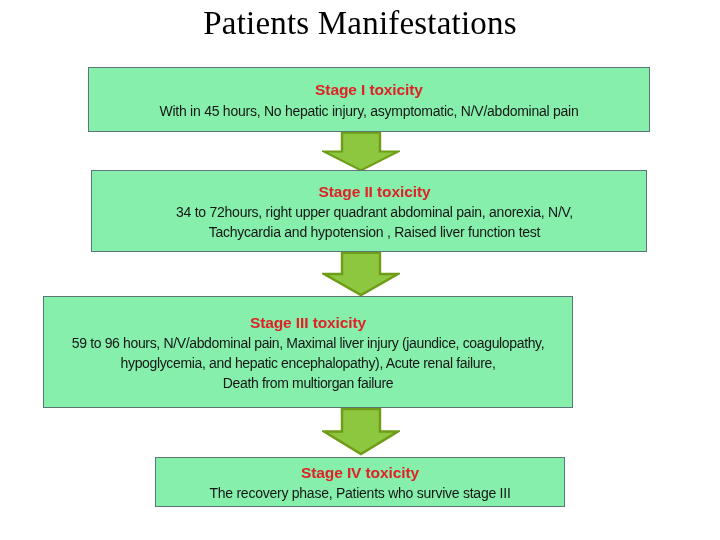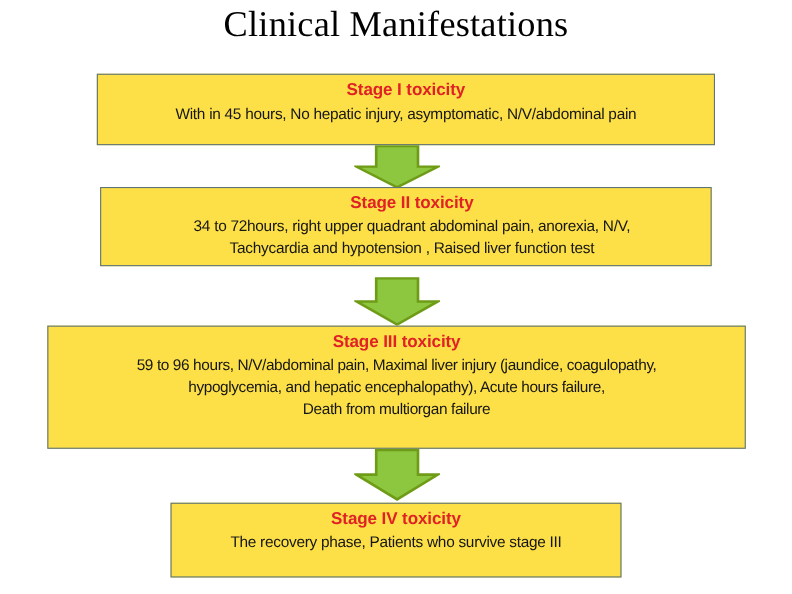--- a/index.html
+++ b/index.html
@@ -28,26 +28,26 @@
     line-height: 42px;
     color: #000000;
     letter-spacing: 0.2px;
     white-space: nowrap;
   }
 
   
   .stage-box {
     position: absolute;
     box-sizing: border-box;
-    background: #fde047;
+    background: #86efac;
     border: 1px solid #5d7478;
     display: flex;
     flex-direction: column;
     align-items: center;
-    justify-content: flex-start;
+    justify-content: center;
     padding: 3px 6px;
   }
   .stage-heading {
     color: #e02226;
     font-weight: bold;
     font-size: 15.5px;
     line-height: 21px;
     letter-spacing: -0.1px;
     text-align: center;
     white-space: nowrap;
@@ -56,23 +56,23 @@
     color: #161616;
     font-size: 14px;
     line-height: 20px;
     text-align: center;
     letter-spacing: -0.25px;
     white-space: nowrap;
   }
 
   
   #box-stage-1 { left: 88px;  top: 67px;  width: 562px; height: 65px; }
-  #box-stage-2 { left: 91px;  top: 170px; width: 556px; height: 72px; padding-left: 17px; }
-  #box-stage-3 { left: 43px;  top: 296px; width: 635px; height: 112px; }
-  #box-stage-4 { left: 155px; top: 457px; width: 410px; height: 68px; }
+  #box-stage-2 { left: 91px;  top: 170px; width: 556px; height: 82px; padding-left: 17px; }
+  #box-stage-3 { left: 43px;  top: 296px; width: 530px; height: 112px; }
+  #box-stage-4 { left: 155px; top: 457px; width: 410px; height: 50px; }
 
   
   #box-stage-1 .stage-heading { margin-bottom: 1px; }
   #box-stage-3 .stage-body    { letter-spacing: -0.35px; }
 
   
   .arrow-down {
     position: absolute;
     width: 78px;
     height: 47px;
@@ -84,21 +84,21 @@
   #arrow-3 { left: 322px; top: 408px; }
 
   
   #arrow-1 { height: 40px; }
   #arrow-2 { height: 45px; }
   #arrow-3 { height: 48px; }
 </style>
 </head>
 <body>
 
-<div class="slide-title">Clinical Manifestations</div>
+<div class="slide-title">Patients Manifestations</div>
 
 <div class="stage-box" id="box-stage-1">
   <div class="stage-heading">Stage I toxicity</div>
   <div class="stage-body">With in 45 hours, No hepatic injury, asymptomatic, N/V/abdominal pain</div>
 </div>
 
 <div class="arrow-down" id="arrow-1">
   <svg viewBox="0 0 78 47" preserveAspectRatio="none">
     <polygon points="20,1 58,1 58,23 76,23 39,45 2,23 20,23" fill="#8dc63f" stroke="#6f9c17" stroke-width="2.4" stroke-linejoin="miter"></polygon>
   </svg>
@@ -112,21 +112,21 @@
 
 <div class="arrow-down" id="arrow-2">
   <svg viewBox="0 0 78 47" preserveAspectRatio="none">
     <polygon points="20,1 58,1 58,23 76,23 39,45 2,23 20,23" fill="#8dc63f" stroke="#6f9c17" stroke-width="2.4" stroke-linejoin="miter"></polygon>
   </svg>
 </div>
 
 <div class="stage-box" id="box-stage-3">
   <div class="stage-heading">Stage III toxicity</div>
   <div class="stage-body">59 to 96 hours, N/V/abdominal pain, Maximal liver injury (jaundice, coagulopathy,</div>
-  <div class="stage-body">hypoglycemia, and hepatic encephalopathy), Acute hours failure,</div>
+  <div class="stage-body">hypoglycemia, and hepatic encephalopathy), Acute renal failure,</div>
   <div class="stage-body">Death from multiorgan failure</div>
 </div>
 
 <div class="arrow-down" id="arrow-3">
   <svg viewBox="0 0 78 47" preserveAspectRatio="none">
     <polygon points="20,1 58,1 58,23 76,23 39,45 2,23 20,23" fill="#8dc63f" stroke="#6f9c17" stroke-width="2.4" stroke-linejoin="miter"></polygon>
   </svg>
 </div>
 
 <div class="stage-box" id="box-stage-4">

